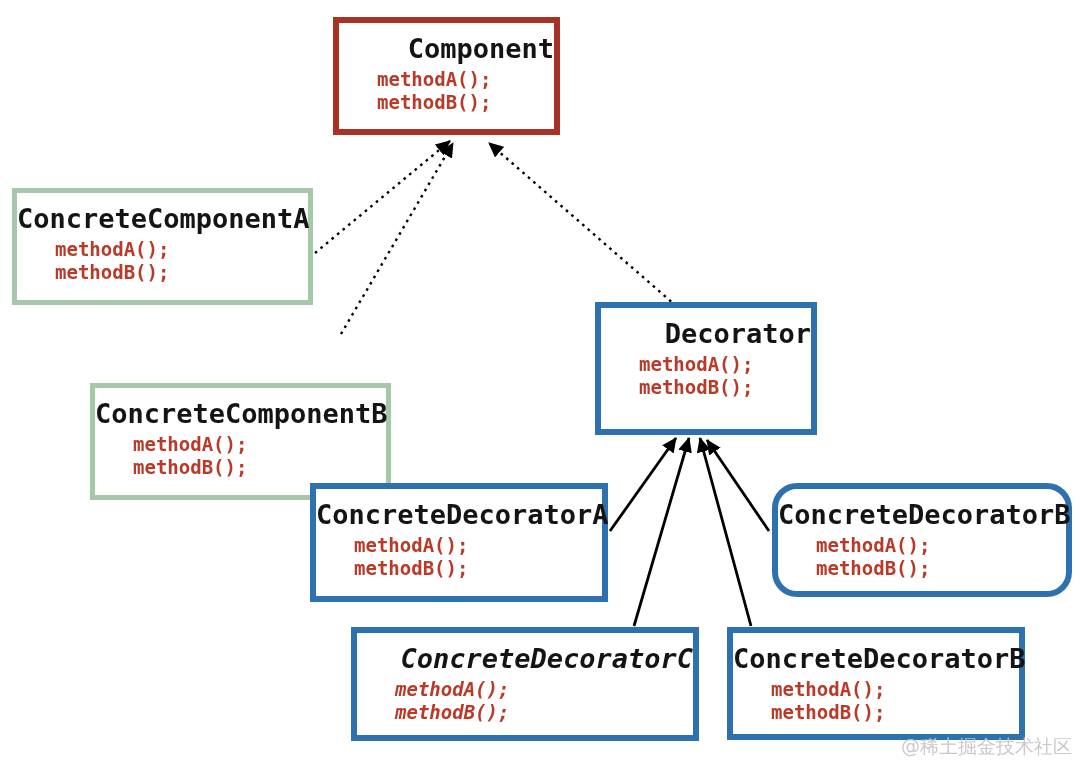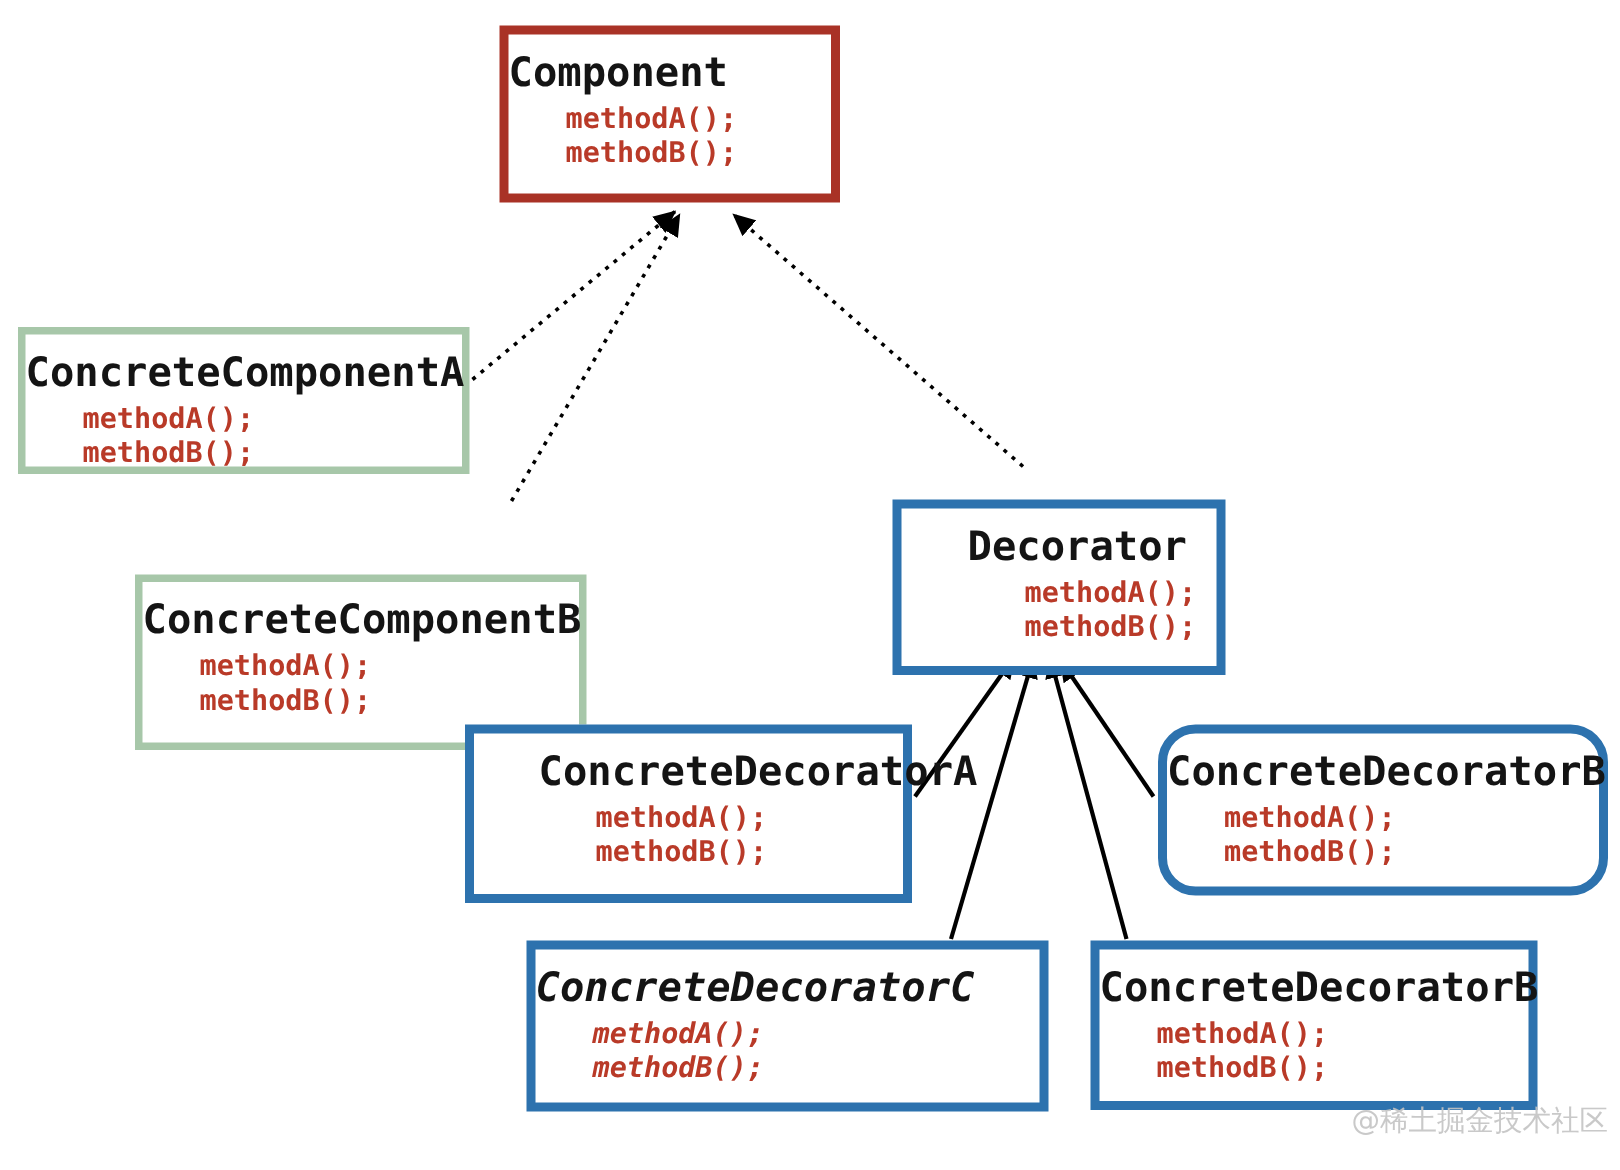--- a/index.html
+++ b/index.html
@@ -32,21 +32,21 @@
     position: absolute;
     background: #ffffff;
     box-sizing: border-box;
     z-index: 2;
   }
   .uml-box.red   { border: 6px solid #a93226; }
   .uml-box.blue  { border: 6px solid #2d72ae; }
   .uml-box.green { border: 5px solid #a7c7a9; }
   .uml-title {
     margin-top: 10px;
-    text-align: left;
+    text-align: right;
     font-size: 27px;
     font-weight: bold;
     color: #141414;
     letter-spacing: 0px;
     white-space: nowrap;
   }
   .uml-methods {
     margin-top: 4px;
     padding-left: 38px;
     font-size: 19px;
@@ -87,45 +87,45 @@
   </svg>
 
   <div class="uml-box red" style="left:333px; top:17px; width:227px; height:118px;">
     <div class="uml-title">Component</div>
     <div class="uml-methods">
       <div>methodA();</div>
       <div>methodB();</div>
     </div>
   </div>
 
-  <div class="uml-box green" style="left:12px; top:188px; width:301px; height:98px;margin-top:30px;">
+  <div class="uml-box green" style="left:12px; top:188px; width:301px; height:117px;">
     <div class="uml-title">ConcreteComponentA</div>
     <div class="uml-methods">
       <div>methodA();</div>
       <div>methodB();</div>
     </div>
   </div>
 
   <div class="uml-box green" style="left:90px; top:343px; width:301px; height:117px;margin-top:40px;">
     <div class="uml-title">ConcreteComponentB</div>
     <div class="uml-methods">
       <div>methodA();</div>
       <div>methodB();</div>
     </div>
   </div>
 
-  <div class="uml-box blue" style="left:595px; top:333px; width:222px; height:117px;padding-left:44px;">
+  <div class="uml-box blue" style="left:595px; top:302px; width:222px; height:133px;">
     <div class="uml-title">Decorator</div>
     <div class="uml-methods">
       <div>methodA();</div>
       <div>methodB();</div>
     </div>
   </div>
 
-  <div class="uml-box blue" style="left:310px; top:483px; width:298px; height:119px;padding-left:43px;">
+  <div class="uml-box blue" style="left:310px; top:483px; width:298px; height:119px;">
     <div class="uml-title">ConcreteDecoratorA</div>
     <div class="uml-methods">
       <div>methodA();</div>
       <div>methodB();</div>
     </div>
   </div>
 
   <div class="uml-box blue" style="left:772px; top:483px; width:300px; height:114px;border-radius:25px;">
     <div class="uml-title">ConcreteDecoratorB</div>
     <div class="uml-methods">

